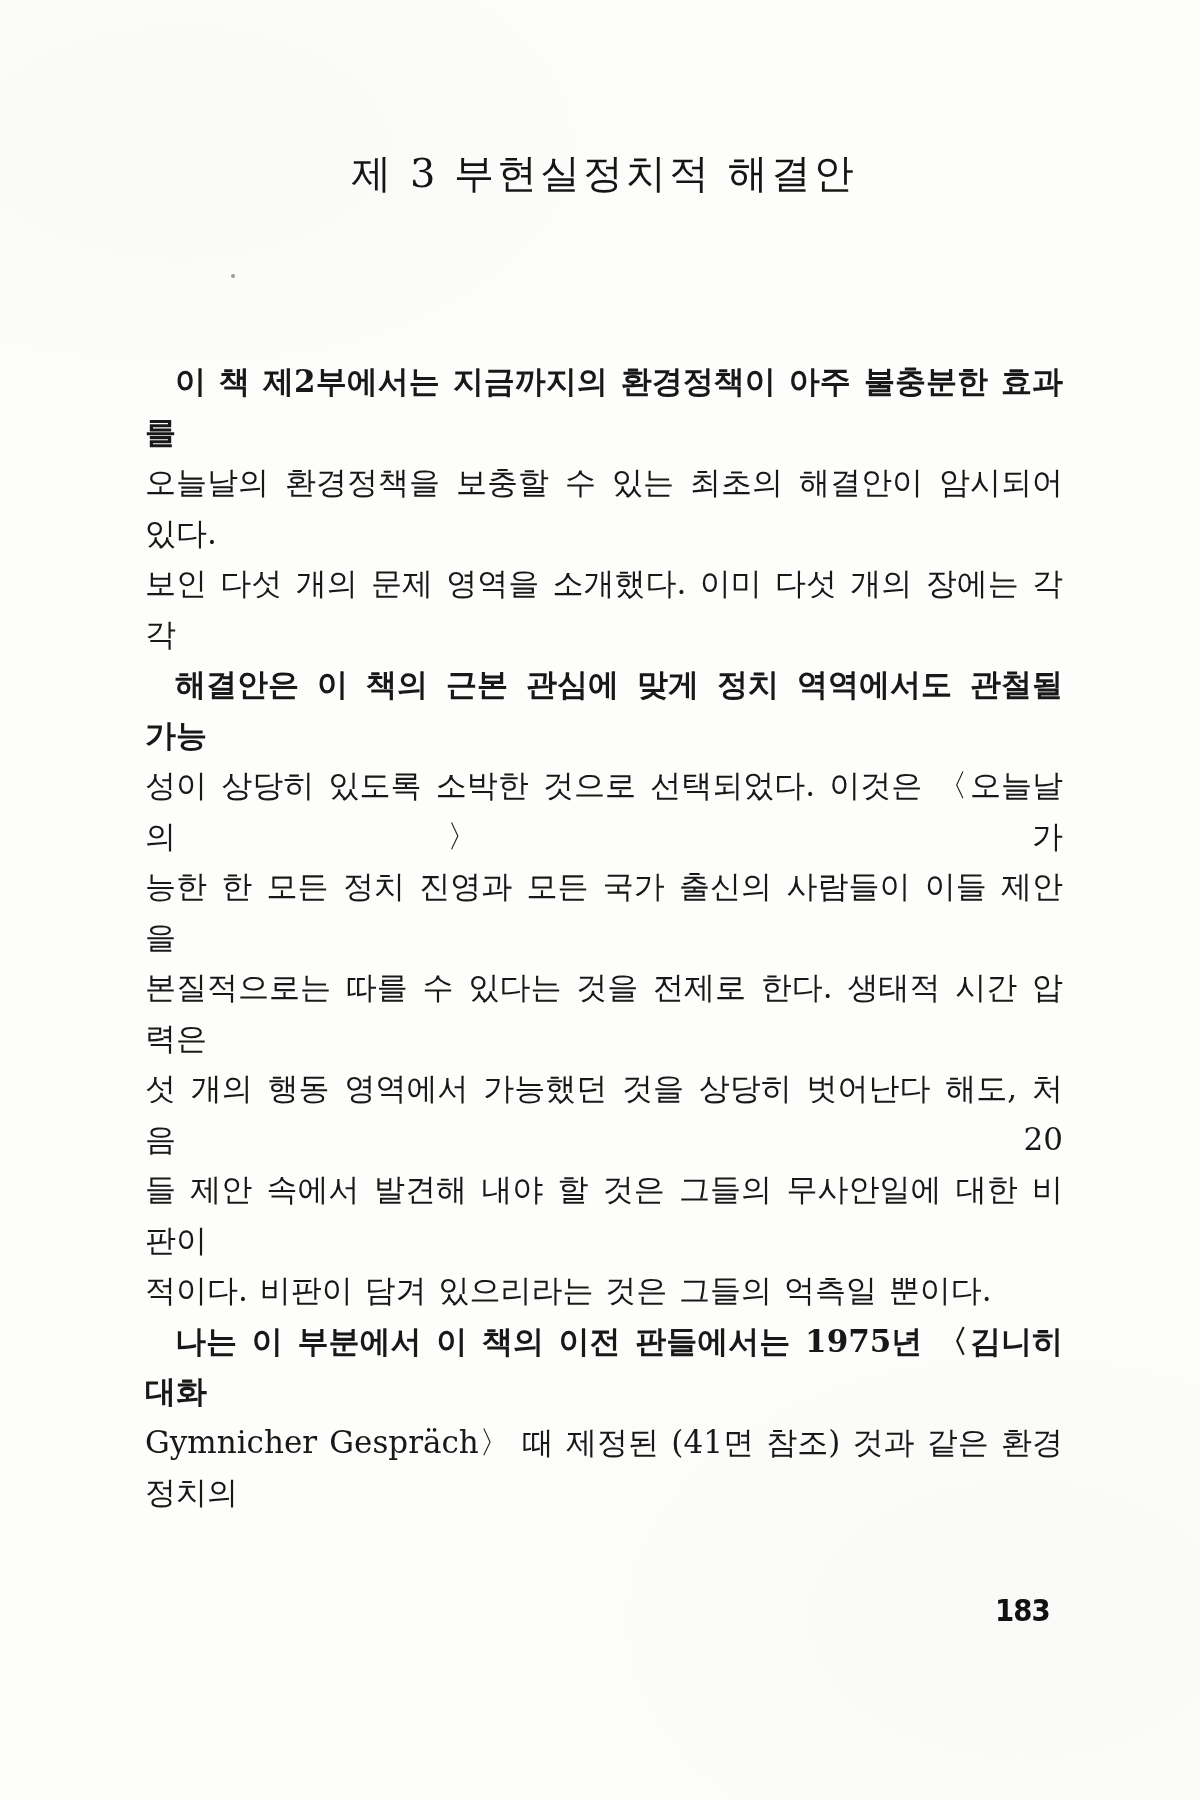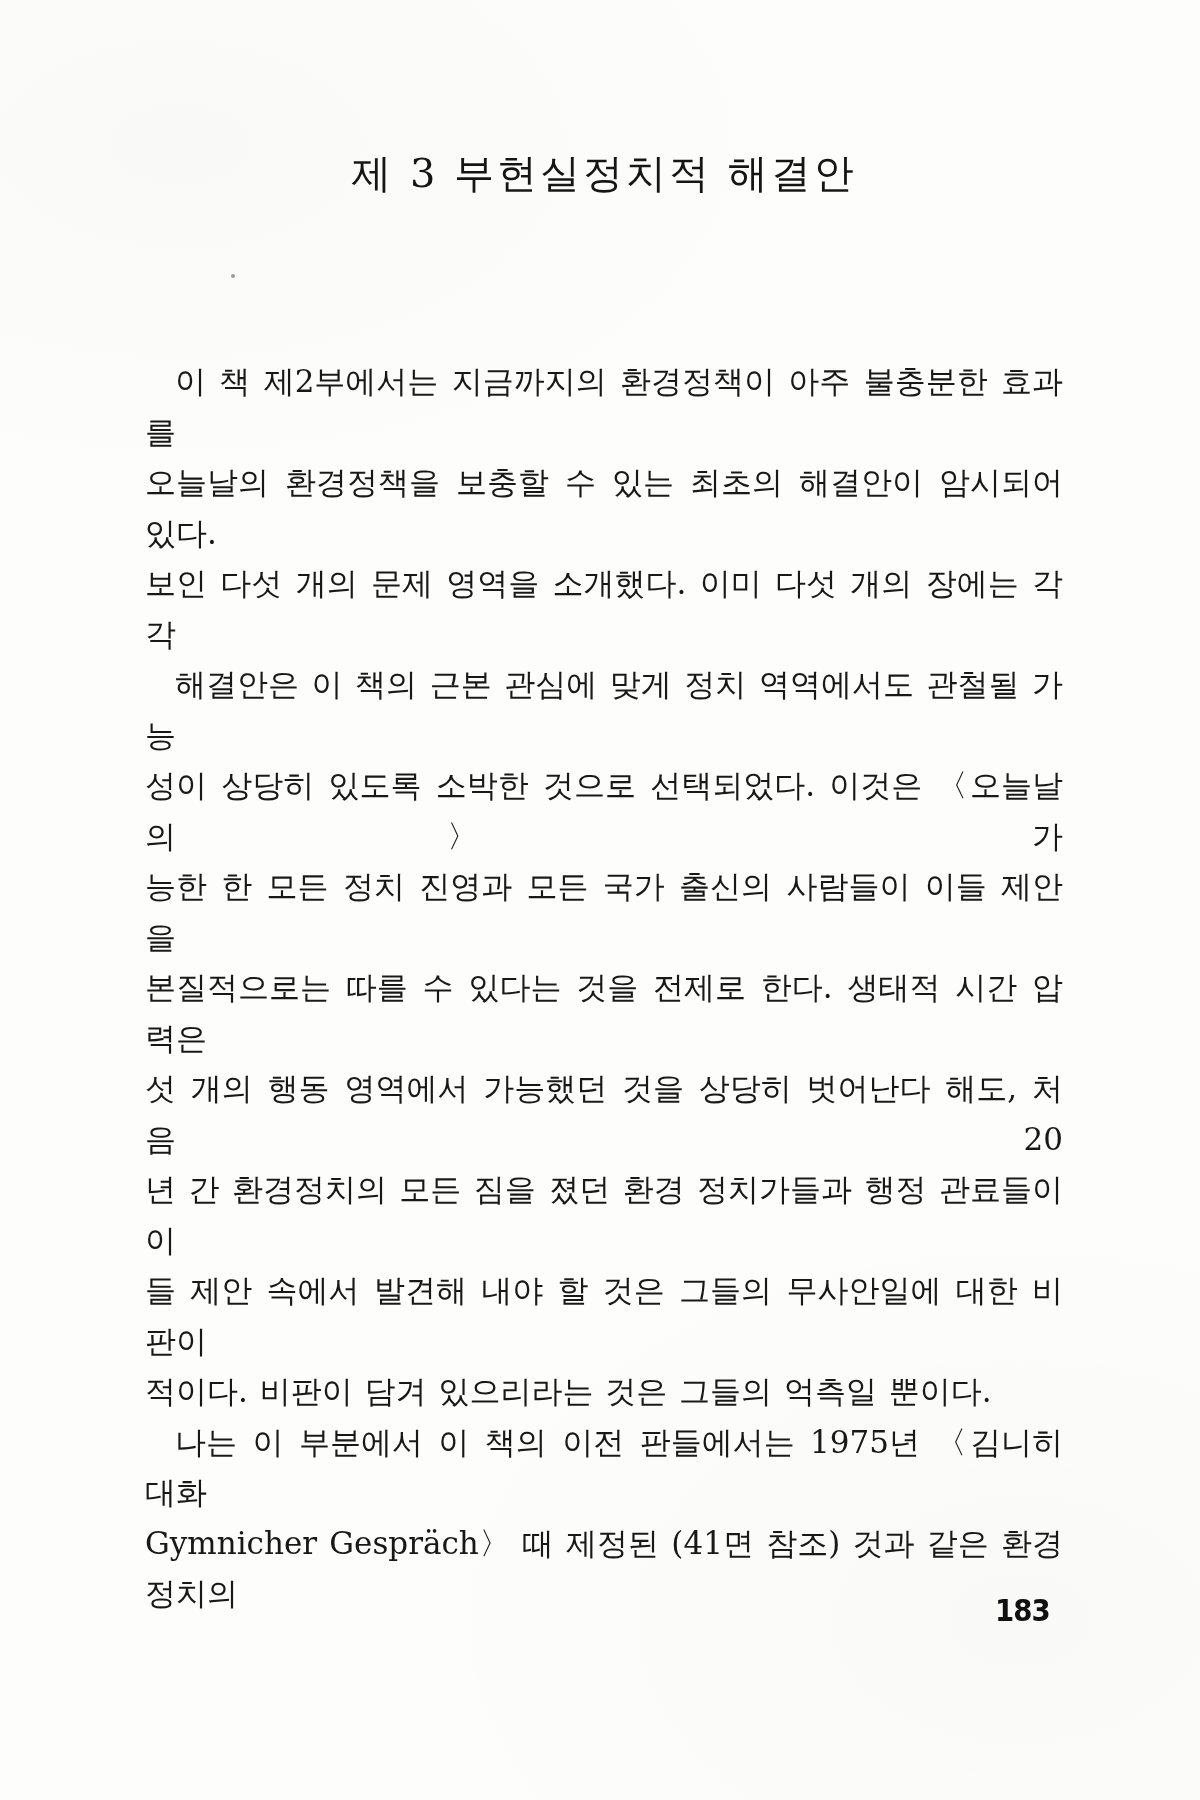--- a/index.html
+++ b/index.html
@@ -47,20 +47,21 @@
     color: #181818;
   }
   .line {
     text-align: justify;
     text-align-last: justify;
     white-space: normal;
     word-spacing: 2px;
   }
   .line.first {
     text-indent: 30px;
+    font-weight: bold;
   }
   .line.last {
     text-align-last: left;
   }
   .page-number {
     position: absolute;
     top: 1593px;
     left: 995px;
     font-family: "DejaVu Sans", "Liberation Sans", sans-serif;
     font-weight: 700;
@@ -93,21 +94,20 @@
 
   <div class="text-body">
       <div class="line first">이 책 제2부에서는 지금까지의 환경정책이 아주 불충분한 효과를</div>
       <div class="line last">오늘날의 환경정책을 보충할 수 있는 최초의 해결안이 암시되어 있다.</div>
       <div class="line">보인 다섯 개의 문제 영역을 소개했다. 이미 다섯 개의 장에는 각각</div>
       <div class="line first">해결안은 이 책의 근본 관심에 맞게 정치 역역에서도 관철될 가능</div>
       <div class="line">성이 상당히 있도록 소박한 것으로 선택되었다. 이것은 〈오늘날의〉 가</div>
       <div class="line">능한 한 모든 정치 진영과 모든 국가 출신의 사람들이 이들 제안을</div>
       <div class="line">본질적으로는 따를 수 있다는 것을 전제로 한다. 생태적 시간 압력은</div>
       <div class="line">섯 개의 행동 영역에서 가능했던 것을 상당히 벗어난다 해도, 처음 20</div>
-      <div class="line">년 간 환경정치의 모든 짐을 졌던 환경 정치가들과 행정 관료들이 이</div>
       <div class="line">들 제안 속에서 발견해 내야 할 것은 그들의 무사안일에 대한 비판이</div>
       <div class="line last">적이다. 비판이 담겨 있으리라는 것은 그들의 억측일 뿐이다.</div>
       <div class="line first">나는 이 부분에서 이 책의 이전 판들에서는 1975년 〈김니히 대화</div>
       <div class="line">Gymnicher Gespräch〉 때 제정된 (41면 참조) 것과 같은 환경정치의</div>
     </div>
 
   <div class="page-number">183</div>
 
 </div>
 

